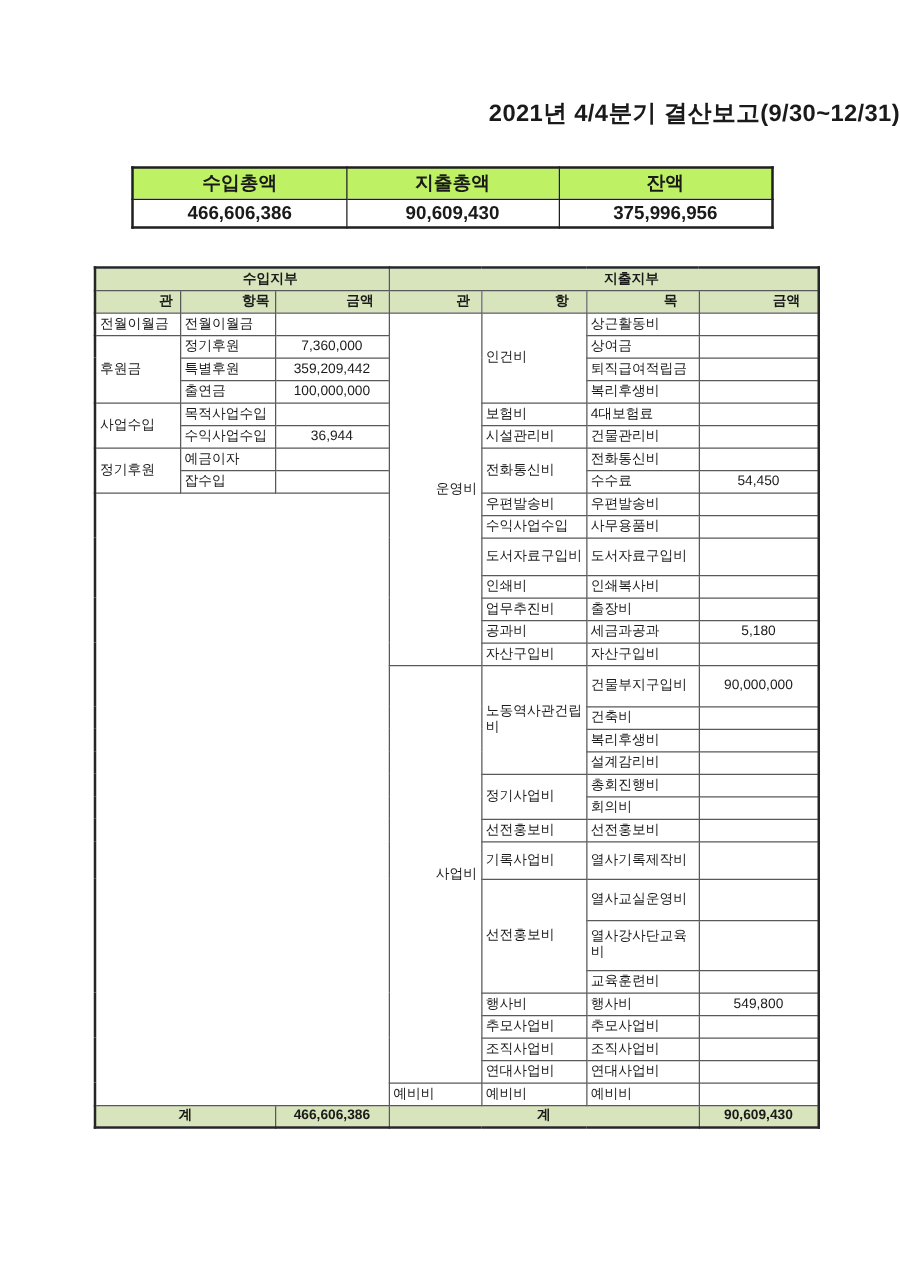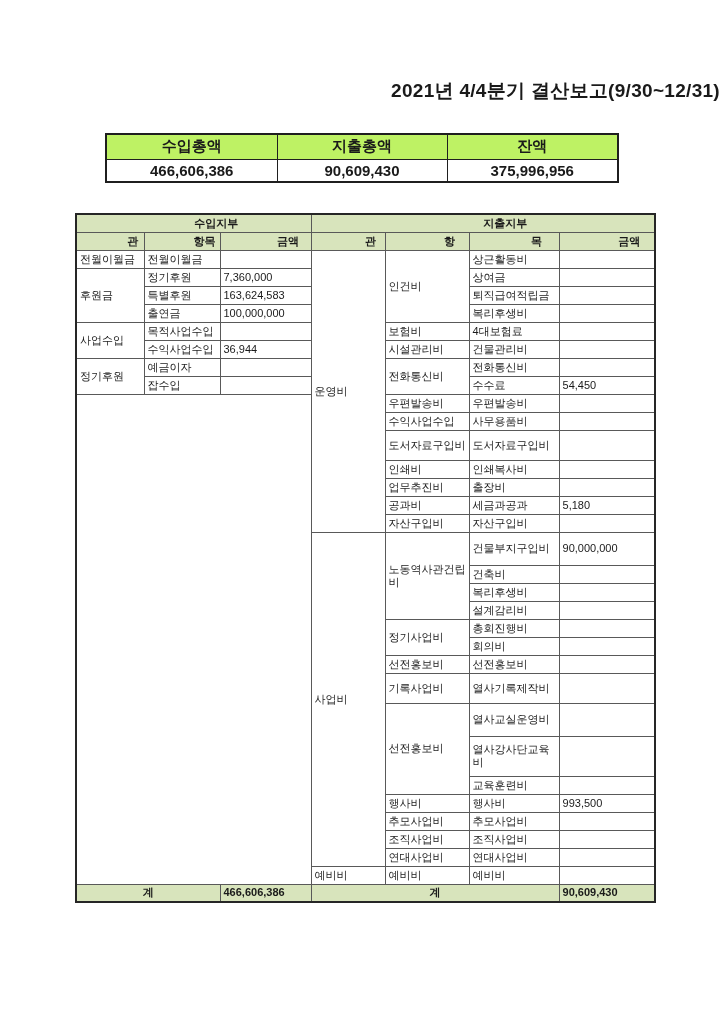--- a/index.html
+++ b/index.html
@@ -48,22 +48,22 @@
   }
   table.ledger tr { height: 18px; }
   table.ledger tr.h30 { height: 30px; }
   table.ledger tr.h33 { height: 33px; }
   table.ledger tr.h40 { height: 40px; }
   table.ledger tr.ghead { height: 18px; }
   table.ledger tr.ghead td {
     background: #d8e4bc;
     font-weight: bold; text-align: center; padding-left: 48px;
   }
-  td.amt { text-align: left; padding-right: 5px; }
-  td.center { text-align: left; }
+  td.amt { text-align: center; padding-right: 5px; }
+  td.center { text-align: right; }
   tr.total-row td {
     background: #d8e4bc;
     font-weight: bold;
   }
   tr.total-row td.total-label { text-align: center; }
 </style>
 </head>
 <body>
 
 <div class="page-title">2021년 4/4분기 결산보고(9/30~12/31)</div>
@@ -124,21 +124,21 @@
   </tr>
   <tr>
     <td rowspan="3">후원금</td>
     <td>정기후원</td>
     <td class="amt">7,360,000</td>
     <td>상여금</td>
     <td class="amt"></td>
   </tr>
   <tr>
     <td>특별후원</td>
-    <td class="amt">163,624,583</td>
+    <td class="amt">359,209,442</td>
     <td>퇴직급여적립금</td>
     <td class="amt"></td>
   </tr>
   <tr>
     <td>출연금</td>
     <td class="amt">100,000,000</td>
     <td>복리후생비</td>
     <td class="amt"></td>
   </tr>
   <tr>
@@ -252,21 +252,21 @@
     <td>열사강사단교육비</td>
     <td class="amt"></td>
   </tr>
   <tr>
     <td>교육훈련비</td>
     <td class="amt"></td>
   </tr>
   <tr>
     <td>행사비</td>
     <td>행사비</td>
-    <td class="amt">993,500</td>
+    <td class="amt">549,800</td>
   </tr>
   <tr>
     <td>추모사업비</td>
     <td>추모사업비</td>
     <td class="amt"></td>
   </tr>
   <tr>
     <td>조직사업비</td>
     <td>조직사업비</td>
     <td class="amt"></td>

